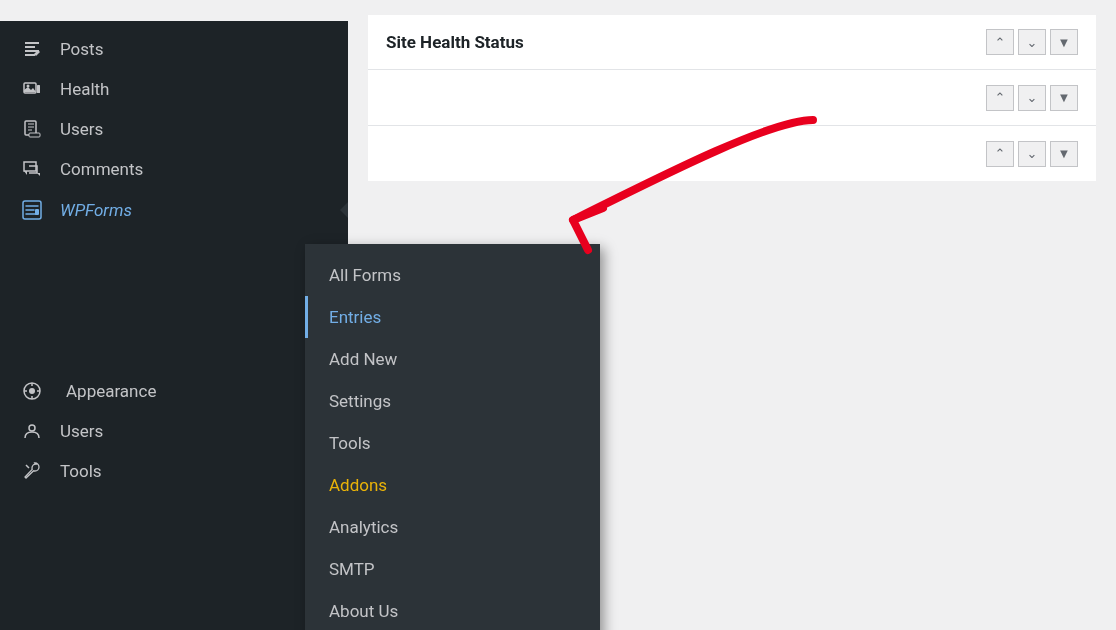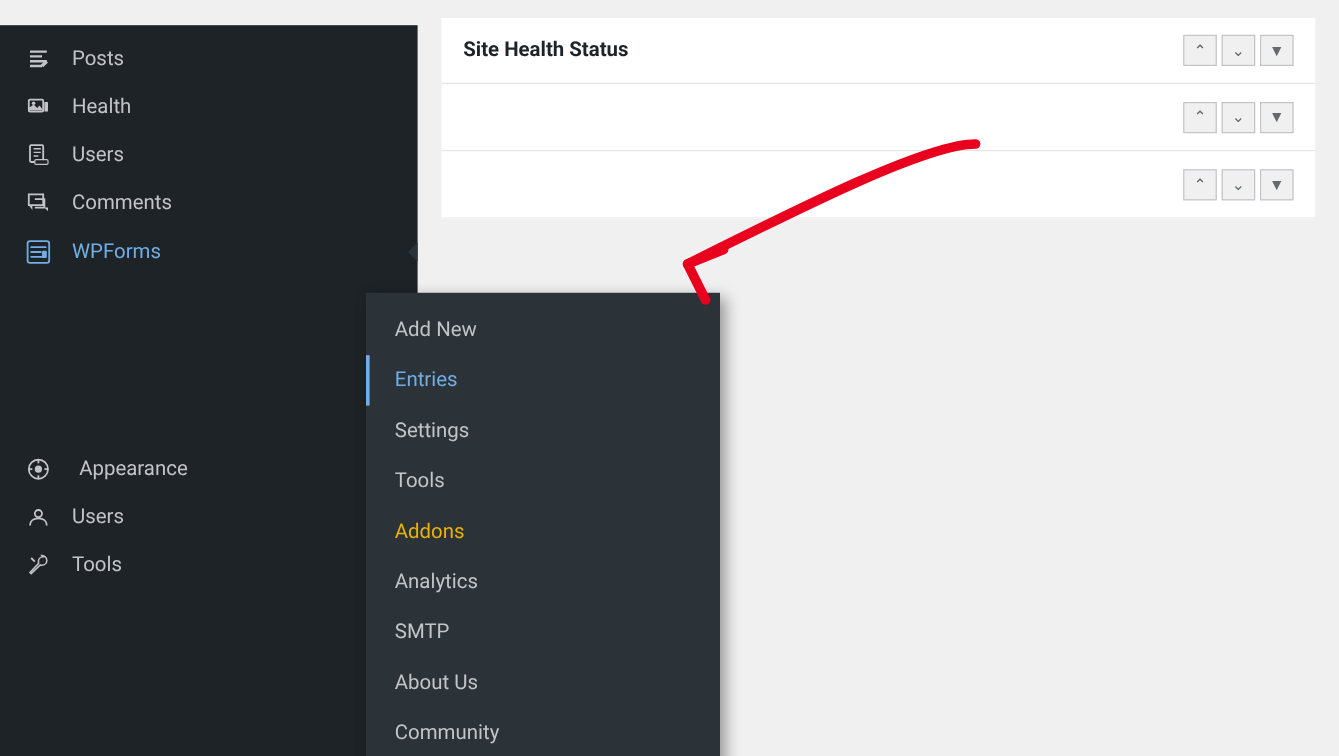--- a/index.html
+++ b/index.html
@@ -193,27 +193,28 @@
 
   <div style="position:relative;">
     <div class="sidebar-item active">
       <span class="icon">
         <svg width="22" height="22" viewBox="0 0 22 22" fill="none">
           <rect x="2" y="2" width="18" height="18" rx="2" fill="none" stroke="#72aee6" stroke-width="1.5"></rect>
           <path d="M5 7h12M5 11h8M5 15h10" stroke="#72aee6" stroke-width="1.5" stroke-linecap="round"></path>
           <rect x="14" y="10" width="4" height="6" rx="1" fill="#72aee6"></rect>
         </svg>
       </span>
-      <span class="label" style="color:#72aee6;">WPForms</span>
+      <span class="label" style="color:#72aee6;font-style:italic;">WPForms</span>
       <span style="position:absolute; right:0; top:50%; transform:translateY(-50%); width:0; height:0; border-top:8px solid transparent; border-bottom:8px solid transparent; border-right:8px solid #2c3338;"></span>
     </div>
 
     <div class="submenu">
+      <a class="submenu-item">All Forms</a>
+      <a class="submenu-item active">Entries</a>
       <a class="submenu-item">Add New</a>
-      <a class="submenu-item active">Entries</a>
       <a class="submenu-item">Settings</a>
       <a class="submenu-item">Tools</a>
       <a class="submenu-item orange" style="color: #eab308;">Addons</a>
       <a class="submenu-item">Analytics</a>
       <a class="submenu-item">SMTP</a>
       <a class="submenu-item">About Us</a>
       <a class="submenu-item">Community</a>
     </div>
   </div>
 

